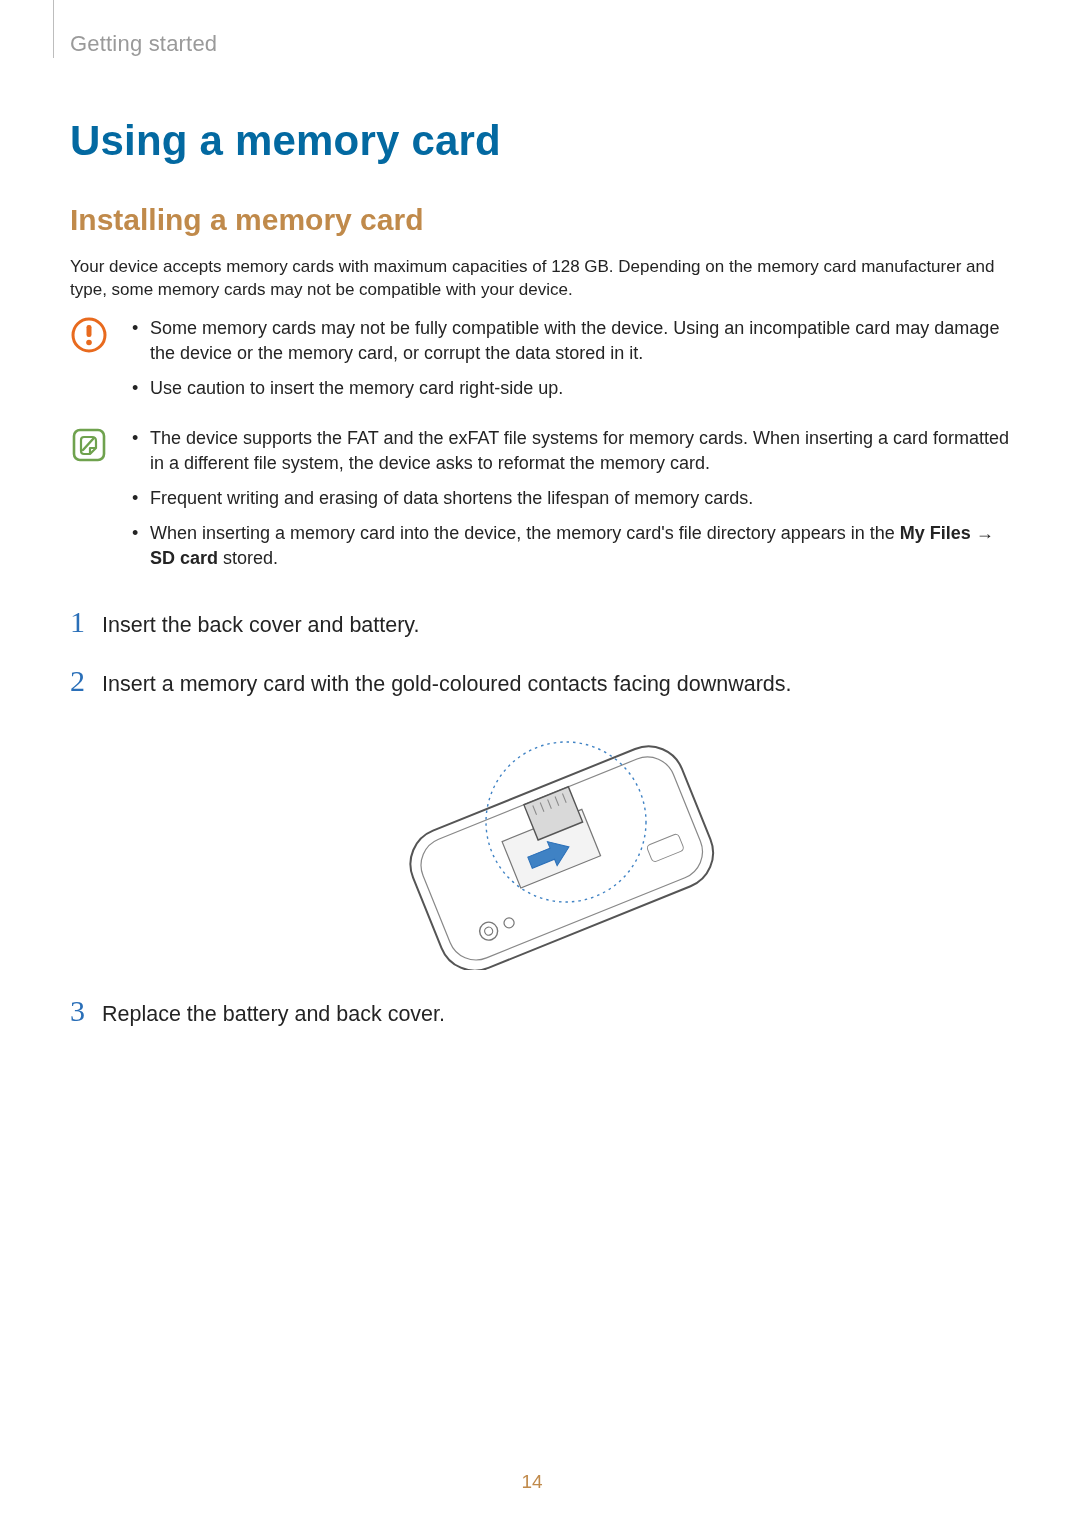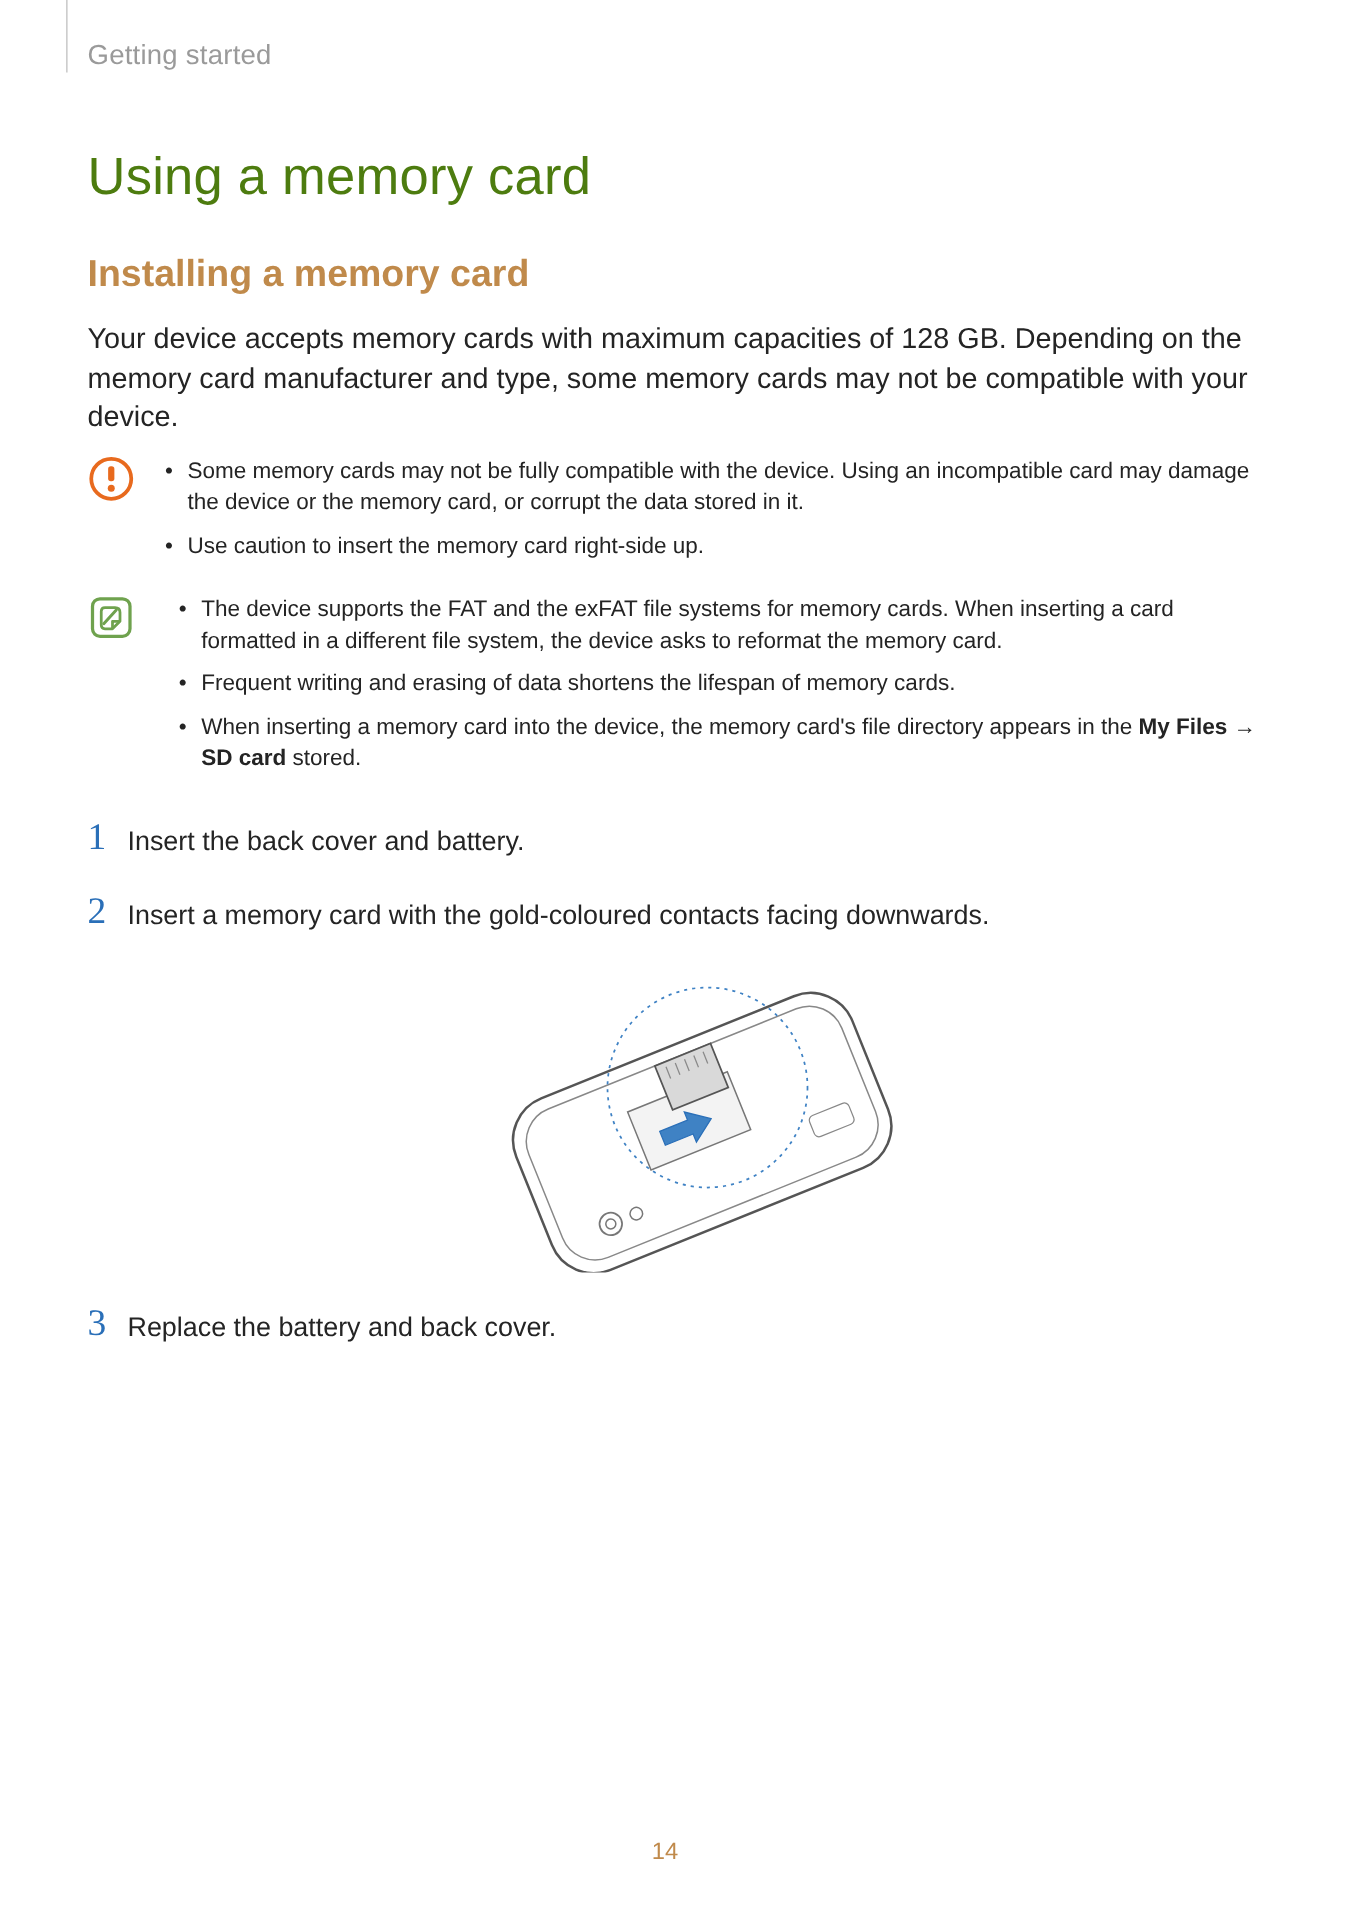--- a/index.html
+++ b/index.html
@@ -27,34 +27,34 @@
     height: 58px;
     background: #bdbdbd;
   }
   .section-header {
     font-size: 22px;
     color: #9a9a9a;
     letter-spacing: 0.2px;
     margin: 3px 0 0 0;
   }
   h1.page-title {
-    color: #4d7c0f;
+    color: #0369a1;
     font-size: 42px;
-    font-weight: 400;
+    font-weight: 700;
     margin: 60px 0 38px 0;
     letter-spacing: 0.2px;
   }
   h2.subheading {
     color: #c08a4b;
     font-size: 30px;
     font-weight: 700;
     margin: 0 0 18px 0;
   }
   p.body {
-    font-size: 23px;
+    font-size: 17px;
     line-height: 1.38;
     color: #242424;
     margin: 0 0 14px 0;
   }
   .callout {
     display: flex;
     align-items: flex-start;
     margin: 6px 0 2px 0;
   }
   .callout-icon {
@@ -146,21 +146,21 @@
       </svg>
     </div>
     <div class="callout-body">
       <ul>
         <li>Some memory cards may not be fully compatible with the device. Using an incompatible card may damage the device or the memory card, or corrupt the data stored in it.</li>
         <li>Use caution to insert the memory card right-side up.</li>
       </ul>
     </div>
   </div>
 
-  <div class="callout" style="margin-top:16px;gap:11px;">
+  <div class="callout" style="margin-top:16px;">
     <div class="callout-icon">
       <svg width="38" height="38" viewBox="0 0 38 38">
         <rect x="4" y="4" width="30" height="30" rx="6" fill="none" stroke="#6fa24e" stroke-width="2.6"></rect>
         <path d="M11 25 L11 14 Q11 11 14 11 L22 11 Q26 11 26 15 L26 22 L20 28 L14 28 Q11 28 11 25 Z" fill="none" stroke="#6fa24e" stroke-width="2.2" stroke-linejoin="round"></path>
         <path d="M26 22 L20 22 L20 28" fill="none" stroke="#6fa24e" stroke-width="2.2" stroke-linejoin="round"></path>
         <path d="M13 24 L23 13" stroke="#6fa24e" stroke-width="2.4" stroke-linecap="round"></path>
       </svg>
     </div>
     <div class="callout-body">
       <ul>

